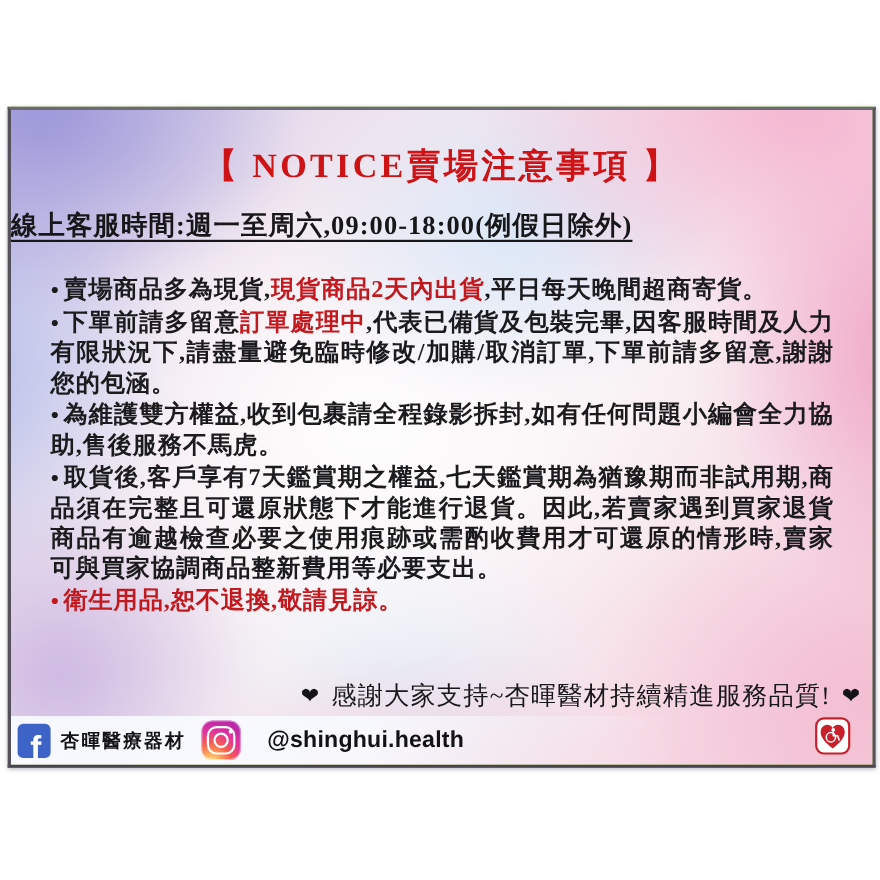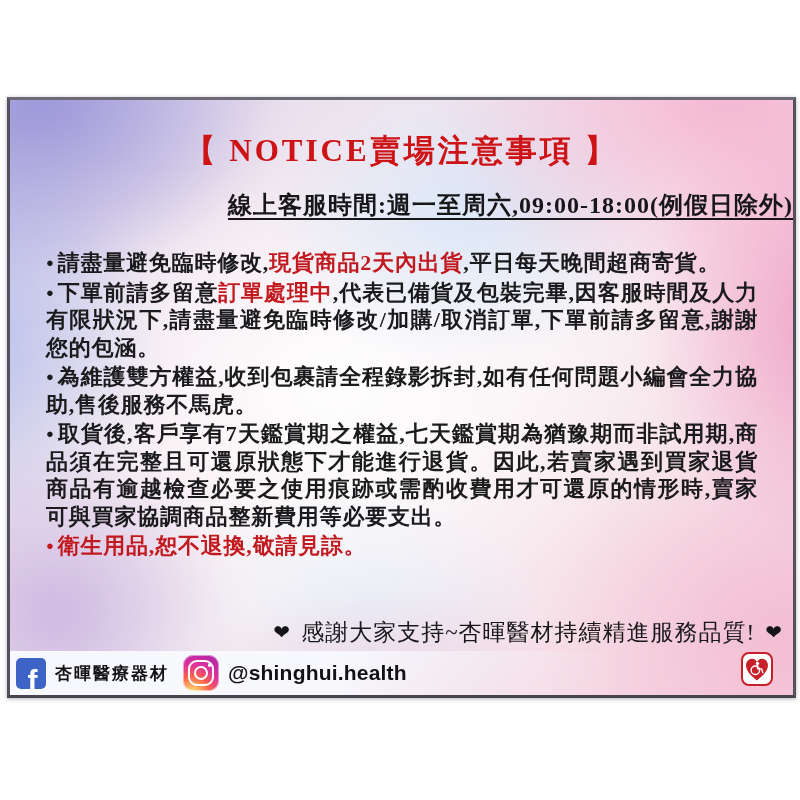--- a/index.html
+++ b/index.html
@@ -37,21 +37,21 @@
 
   .title {
     position: absolute; left: 0; top: 30px; width: 100%;
     text-align: center;
     font-size: 31px; font-weight: 700; letter-spacing: 3px;
     color: #ce1317;
   }
 
   .subtitle {
     position: absolute; left: 0; top: 89px; width: 100%;
-    text-align: right;
+    text-align: left;
     font-size: 24px; font-weight: 700; letter-spacing: 1px;
     color: #171719;
     text-decoration: underline;
     text-underline-offset: 5px;
     text-decoration-thickness: 2px;
   }
 
   .bullets {
     position: absolute; left: 36px; top: 149px; width: 712px;
     font-size: 22px; font-weight: 600; line-height: 27.5px;
@@ -97,21 +97,21 @@
     background: radial-gradient(circle at 26% 108%, #fdf497 0%, #fdc468 12%, #fa5f4c 38%, #e0339c 62%, #c32aa3 78%, #a82bb0 100%);
     box-shadow: 0 0 0 1px rgba(255,255,255,0.5) inset;
   }
   .ig-frame { position: absolute; inset: 5px; border: 2.5px solid #ffffff; border-radius: 9px; }
   .ig-lens {
     position: absolute; left: 50%; top: 50%; width: 14px; height: 14px;
     margin: -7px 0 0 -7px; border: 2.5px solid #ffffff; border-radius: 50%;
   }
   .ig-dot { position: absolute; right: 8px; top: 8px; width: 3.5px; height: 3.5px; background: #fff; border-radius: 50%; }
   .ig-handle {
-    margin-left: 9px;
+    margin-left: 24px;
     font-family: "Liberation Sans", sans-serif;
     font-size: 21px; font-weight: 700; letter-spacing: 0.2px; color: #121214;
   }
 
   .brand-logo {
     position: absolute; right: 20px; bottom: 9px;
     width: 32px; height: 34px;
     background: #ffffff;
     border: 2px solid #c8202a; border-radius: 8px;
     display: flex; align-items: center; justify-content: center;
@@ -123,21 +123,21 @@
 
 <div class="poster">
   <div class="bg"></div>
   <div class="content">
 
     <div class="title">【 NOTICE賣場注意事項 】</div>
 
     <div class="subtitle">線上客服時間:週一至周六,09:00-18:00(例假日除外)</div>
 
     <div class="bullets">
-      <p><span class="marker">●</span><span>請盡量避免臨時修改,</span><span class="red">現貨商品2天內出貨</span><span>,平日每天晚間超商寄貨。</span></p>
+      <p><span class="marker">●</span><span>賣場商品多為現貨,</span><span class="red">現貨商品2天內出貨</span><span>,平日每天晚間超商寄貨。</span></p>
       <p><span class="marker">●</span><span>下單前請多留意</span><span class="red">訂單處理中</span><span>,代表已備貨及包裝完畢,因客服時間及人力有限狀況下,請盡量避免臨時修改/加購/取消訂單,下單前請多留意,謝謝您的包涵。</span></p>
       <p><span class="marker">●</span><span>為維護雙方權益,收到包裹請全程錄影拆封,如有任何問題小編會全力協助,售後服務不馬虎。</span><span class="red"></span><span></span></p>
       <p><span class="marker">●</span><span>取貨後,客戶享有7天鑑賞期之權益,七天鑑賞期為猶豫期而非試用期,商品須在完整且可還原狀態下才能進行退貨。因此,若賣家遇到買家退貨商品有逾越檢查必要之使用痕跡或需酌收費用才可還原的情形時,賣家可與買家協調商品整新費用等必要支出。</span><span class="red"></span><span></span></p>
       <p class="all-red"><span class="marker">●</span><span></span><span class="red">衛生用品,恕不退換,敬請見諒。</span><span></span></p>
     </div>
 
     <div class="thanks-line"><span class="heart-glyph">❤</span><span>感謝大家支持~杏暉醫材持續精進服務品質!</span><span class="heart-glyph">❤</span></div>
 
     <div class="social-bar">
       <div class="social-chip fb-chip">

